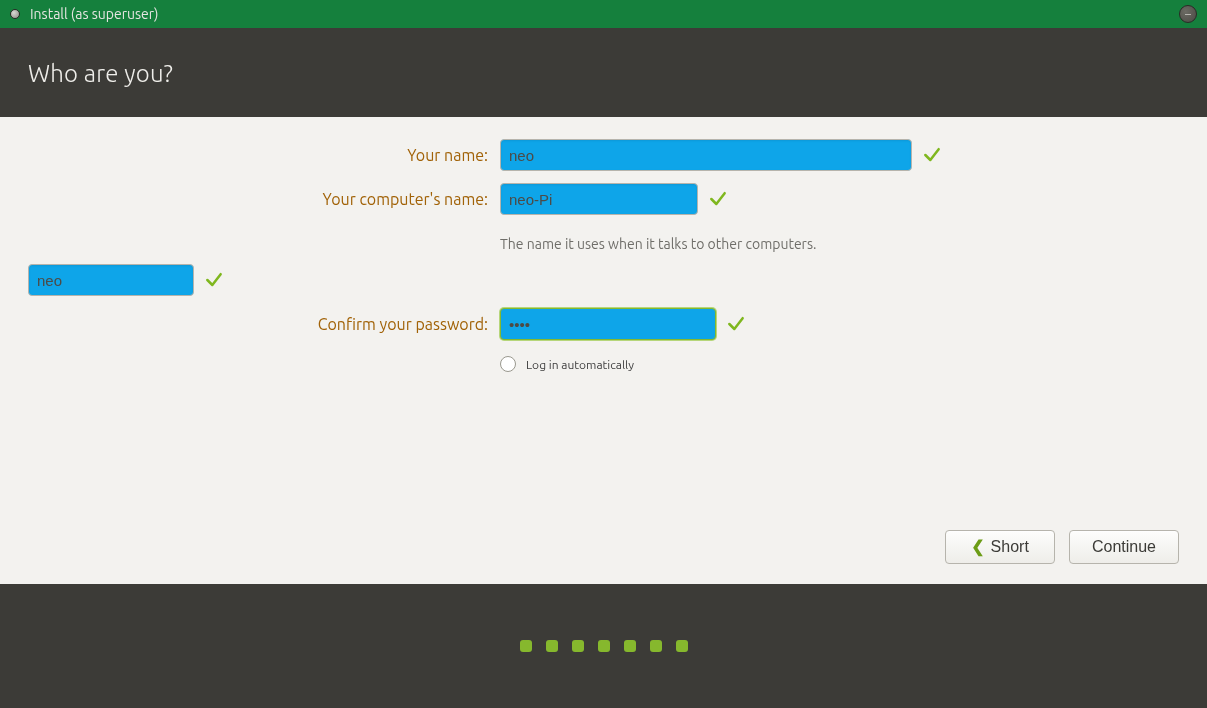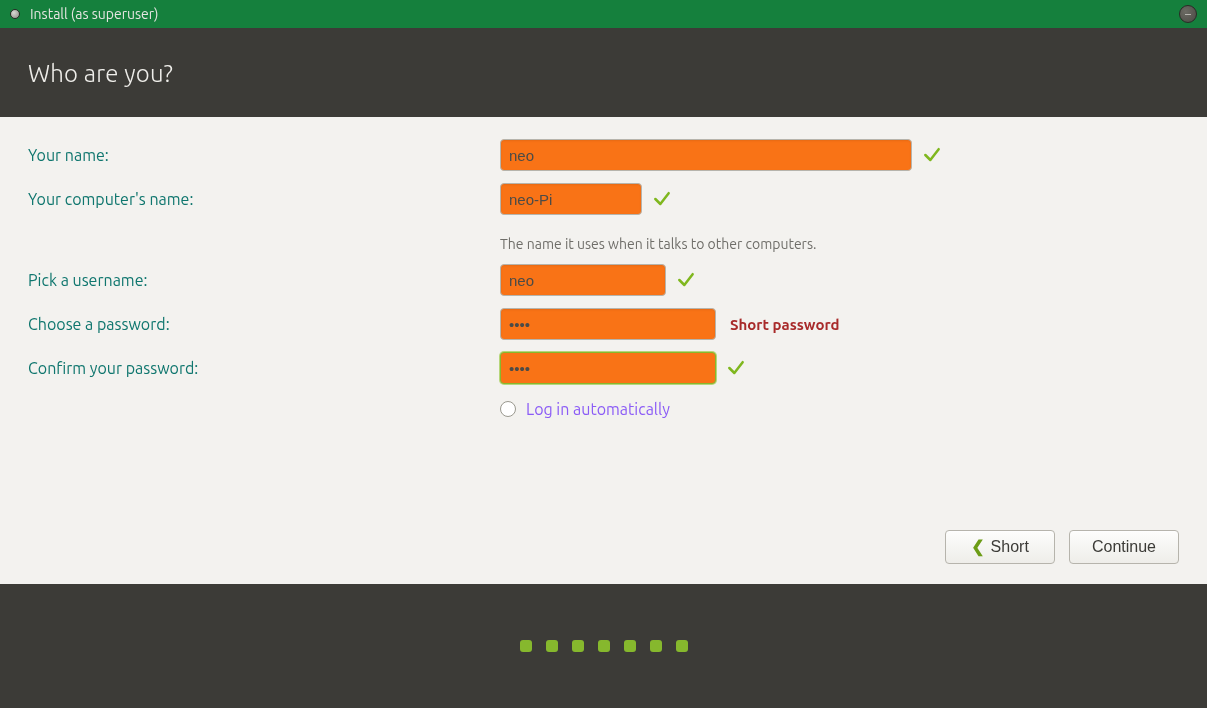--- a/index.html
+++ b/index.html
@@ -14,47 +14,47 @@
 
   
   .heading-band { background: #3c3b37; color: #efeeea; padding: 32px 28px 30px 28px; }
   .heading-band h1 { font-weight: 300; font-size: 24px; letter-spacing: 0.2px; }
 
   
   .content { flex: 1; background: #f3f2ef; display: flex; flex-direction: column; }
   .form-area { flex: 1; padding: 22px 28px 10px 28px; }
   .form-grid { display: flex; flex-direction: column; gap: 12px; }
   .form-row { display: flex; align-items: center; }
-  .label-col { width: 472px; padding-right: 12px; color: #0f766e; font-size: 16px; }
+  .label-col { width: 472px; text-align: right; padding-right: 12px; color: #a16207; font-size: 16px; }
   .field-col { flex: 1; display: flex; align-items: center; gap: 10px; }
 
   input[type="text"], input[type="password"] {
     height: 32px; border: 1px solid #b6b4ac; border-radius: 4px;
-    background: #f97316; padding: 0 8px; font-size: 15px; color: #4c4b47;
+    background: #0ea5e9; padding: 0 8px; font-size: 15px; color: #4c4b47;
     box-shadow: inset 0 1px 2px rgba(0,0,0,0.08);
     outline: none;
   }
   input.focused { border-color: #86b82d; box-shadow: 0 0 0 1px #b6d67a; }
   .w-name { width: 412px; }
-  .w-host { width: 142px; }
+  .w-host { width: 198px; }
   .w-user { width: 166px; }
   .w-pass { width: 216px; }
 
   .checkmark svg { width: 20px; height: 20px; display: block; }
 
   .hint { color: #6f6e69; font-size: 14px; margin-top: 17px; }
   .hint-row .label-col { }
   .warn { color: #a82a2a; font-weight: 700; font-size: 15px; margin-left: 4px; }
 
   .radio-row { display: flex; align-items: center; gap: 10px; }
   .radio-outer { width: 16px; height: 16px; border-radius: 50%; border: 1px solid #9a998f; background: #fff; display: flex; align-items: center; justify-content: center; }
   .radio-outer.on { border-color: #5f8f00; }
   .radio-inner { width: 8px; height: 8px; border-radius: 50%; background: #6c9c16; display: none; }
   .radio-outer.on .radio-inner { display: block; }
-  .radio-label { font-size: 16px; color: #8b5cf6; }
+  .radio-label { font-size: 12px; color: #404040; }
   .radio-group { display: flex; flex-direction: column; gap: 10px; margin-top: 4px; }
 
   
   .button-row { display: flex; justify-content: flex-end; gap: 14px; padding: 10px 28px 20px 28px; }
   .btn {
     height: 34px; min-width: 110px; padding: 0 18px; border: 1px solid #b6b4ac;
     border-radius: 4px; background: linear-gradient(#fdfdfc, #eeede9);
     color: #3c3b37; font-size: 16px; display: inline-flex; align-items: center; justify-content: center; gap: 6px;
     cursor: pointer; box-shadow: 0 1px 0 rgba(255,255,255,0.6) inset;
   }
@@ -109,38 +109,30 @@
       </div>
 
       <div class="form-row hint-row" style="margin-top:-8px;">
         <div class="label-col"></div>
         <div class="field-col">
           <div class="hint">The name it uses when it talks to other computers.</div>
         </div>
       </div>
 
       <div class="form-row">
-        <div class="label-col">Pick a username:</div>
         <div class="field-col">
           <input type="text" class="w-user" value="neo" style="">
           <span class="checkmark">
             <svg viewBox="0 0 24 24">
                 <path fill="none" stroke="#7fb71e" stroke-width="3" stroke-linecap="round" stroke-linejoin="round" d="M4 12 L10 18 L20 5"></path>
               </svg>
           </span>
         </div>
       </div>
 
-      <div class="form-row">
-        <div class="label-col">Choose a password:</div>
-        <div class="field-col">
-          <input type="password" class="w-pass" value="abcd" style="">
-          <span class="warn">Short password</span>
-        </div>
-      </div>
 
       <div class="form-row">
         <div class="label-col">Confirm your password:</div>
         <div class="field-col">
           <input type="password" class="w-pass focused" value="abcd" style="">
           <span class="checkmark">
             <svg viewBox="0 0 24 24">
                 <path fill="none" stroke="#7fb71e" stroke-width="3" stroke-linecap="round" stroke-linejoin="round" d="M4 12 L10 18 L20 5"></path>
               </svg>
           </span>

